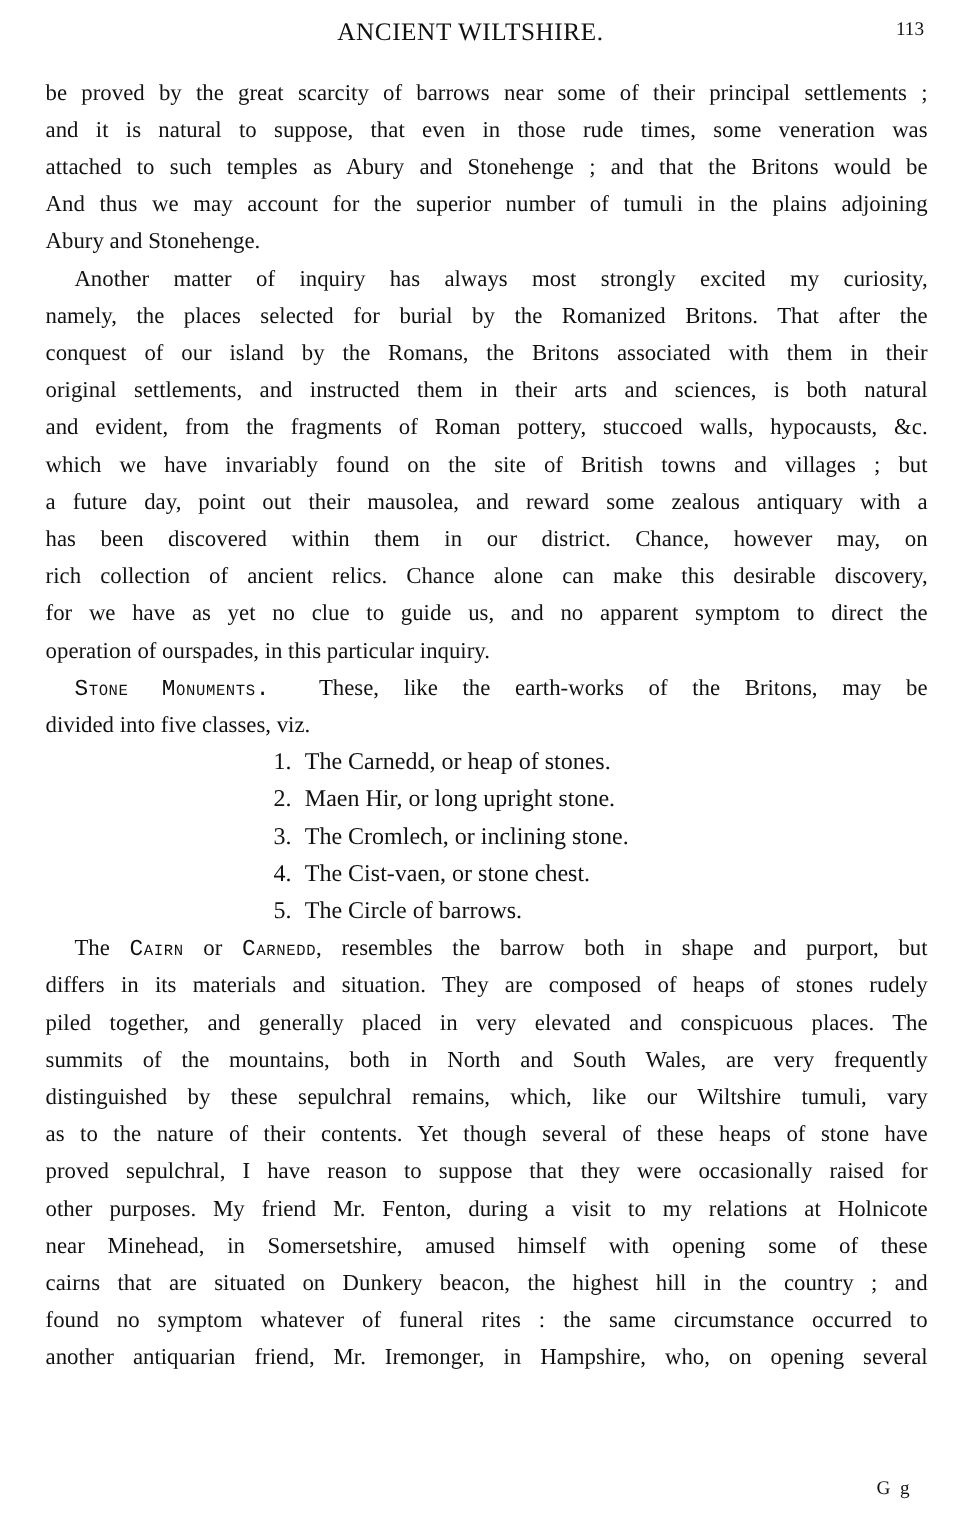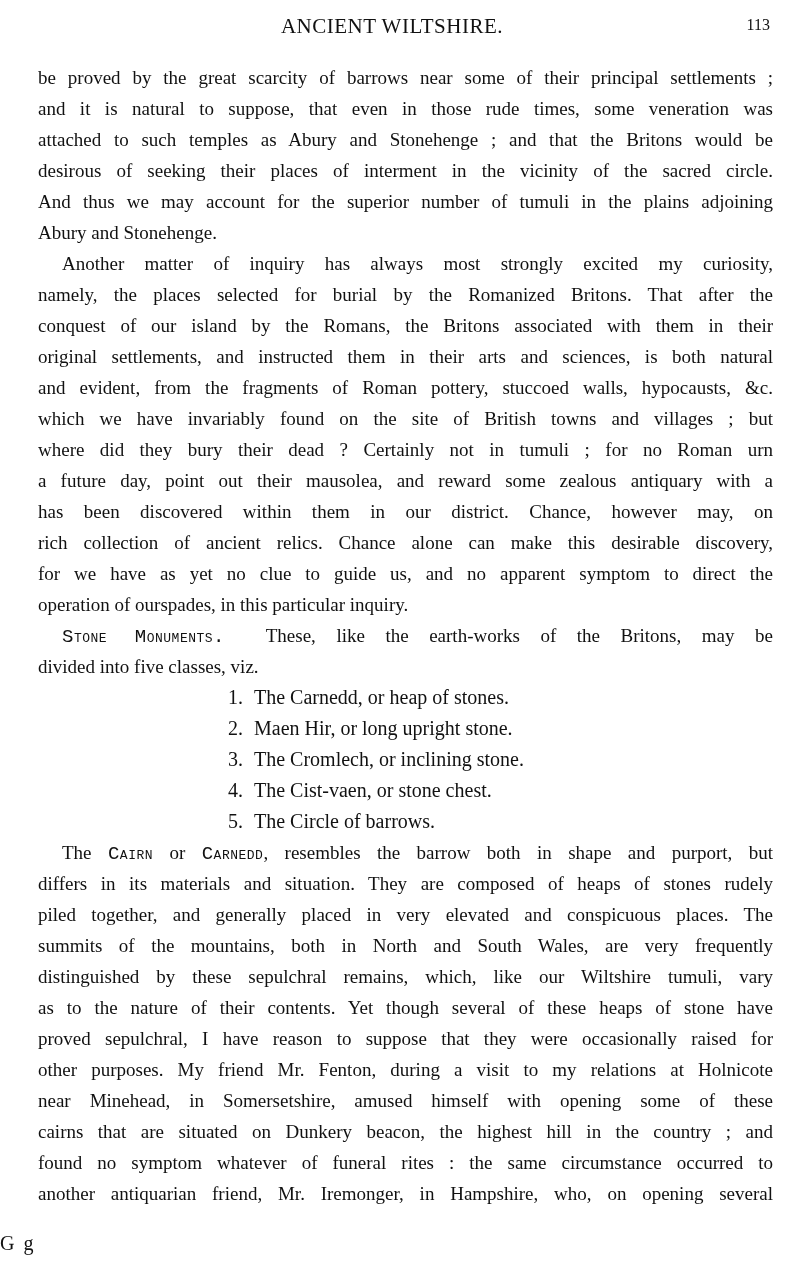--- a/index.html
+++ b/index.html
@@ -10,49 +10,47 @@
          font-size: 21px; letter-spacing: 0.5px; }
   .page-number { position: absolute; right: 30px; top: 6px; font-size: 16px; }
   .body { position: absolute; top: 62px; left: 38px; width: 735px; }
   .line { font-size: 19px; line-height: 31px; height: 31px; white-space: nowrap;
           text-align: justify; text-align-last: justify; }
   .line.last { text-align-last: left; }
   .indent { padding-left: 24px; }
   .sc { font-variant: small-caps; letter-spacing: 0.5px; font-family: Liberation Mono, monospace; }
   .list-item { font-size: 20px; line-height: 31px; height: 31px; padding-left: 190px; white-space: nowrap; }
   .list-num { display: inline-block; width: 26px; }
-  .footer { position: absolute; top: 1232px; left: 0; width: 760px; text-align: left;
-            font-size: 20px; letter-spacing: 2px; }
+  .footer { position: absolute; top: 1232px; left: 0; width: 760px; text-align: right;
+            font-size: 16px; letter-spacing: 2px; }
 </style>
 </head>
 <body>
 
 <div class="header">
   <div class="running-title">ANCIENT WILTSHIRE.</div>
   <div class="page-number">113</div>
 </div>
 
 <div class="body">
   <div>
     <div class="line">be proved by the great scarcity of barrows near some of their principal settlements ;</div>
     <div class="line">and it is natural to suppose, that even in those rude times, some veneration was</div>
     <div class="line">attached to such temples as Abury and Stonehenge ; and that the Britons would be</div>
-    <div class="line">desirous of seeking their places of interment in the vicinity of the sacred circle.</div>
     <div class="line">And thus we may account for the superior number of tumuli in the plains adjoining</div>
     <div class="line last">Abury and Stonehenge.</div>
   </div>
 
   <div>
     <div class="line indent">Another matter of inquiry has always most strongly excited my curiosity,</div>
     <div class="line">namely, the places selected for burial by the Romanized Britons.  That after the</div>
     <div class="line">conquest of our island by the Romans, the Britons associated with them in their</div>
     <div class="line">original settlements, and instructed them in their arts and sciences, is both natural</div>
     <div class="line">and evident, from the fragments of Roman pottery, stuccoed walls, hypocausts, &amp;c.</div>
     <div class="line">which we have invariably found on the site of British towns and villages ; but</div>
-    <div class="line">where did they bury their dead ? Certainly not in tumuli ; for no Roman urn</div>
     <div class="line">a future day, point out their mausolea, and reward some zealous antiquary with a</div>
     <div class="line">has been discovered within them in our district.  Chance, however may, on</div>
     <div class="line">rich collection of ancient relics.  Chance alone can make this desirable discovery,</div>
     <div class="line">for we have as yet no clue to guide us, and no apparent symptom to direct the</div>
     <div class="line last">operation of ourspades, in this particular inquiry.</div>
   </div>
 
   <div>
     <div class="line indent"><span class="sc">Stone Monuments.</span>&nbsp; <span>These, like the earth-works of the Britons, may be</span></div>
     <div class="line last">divided into five classes, viz.</div>

